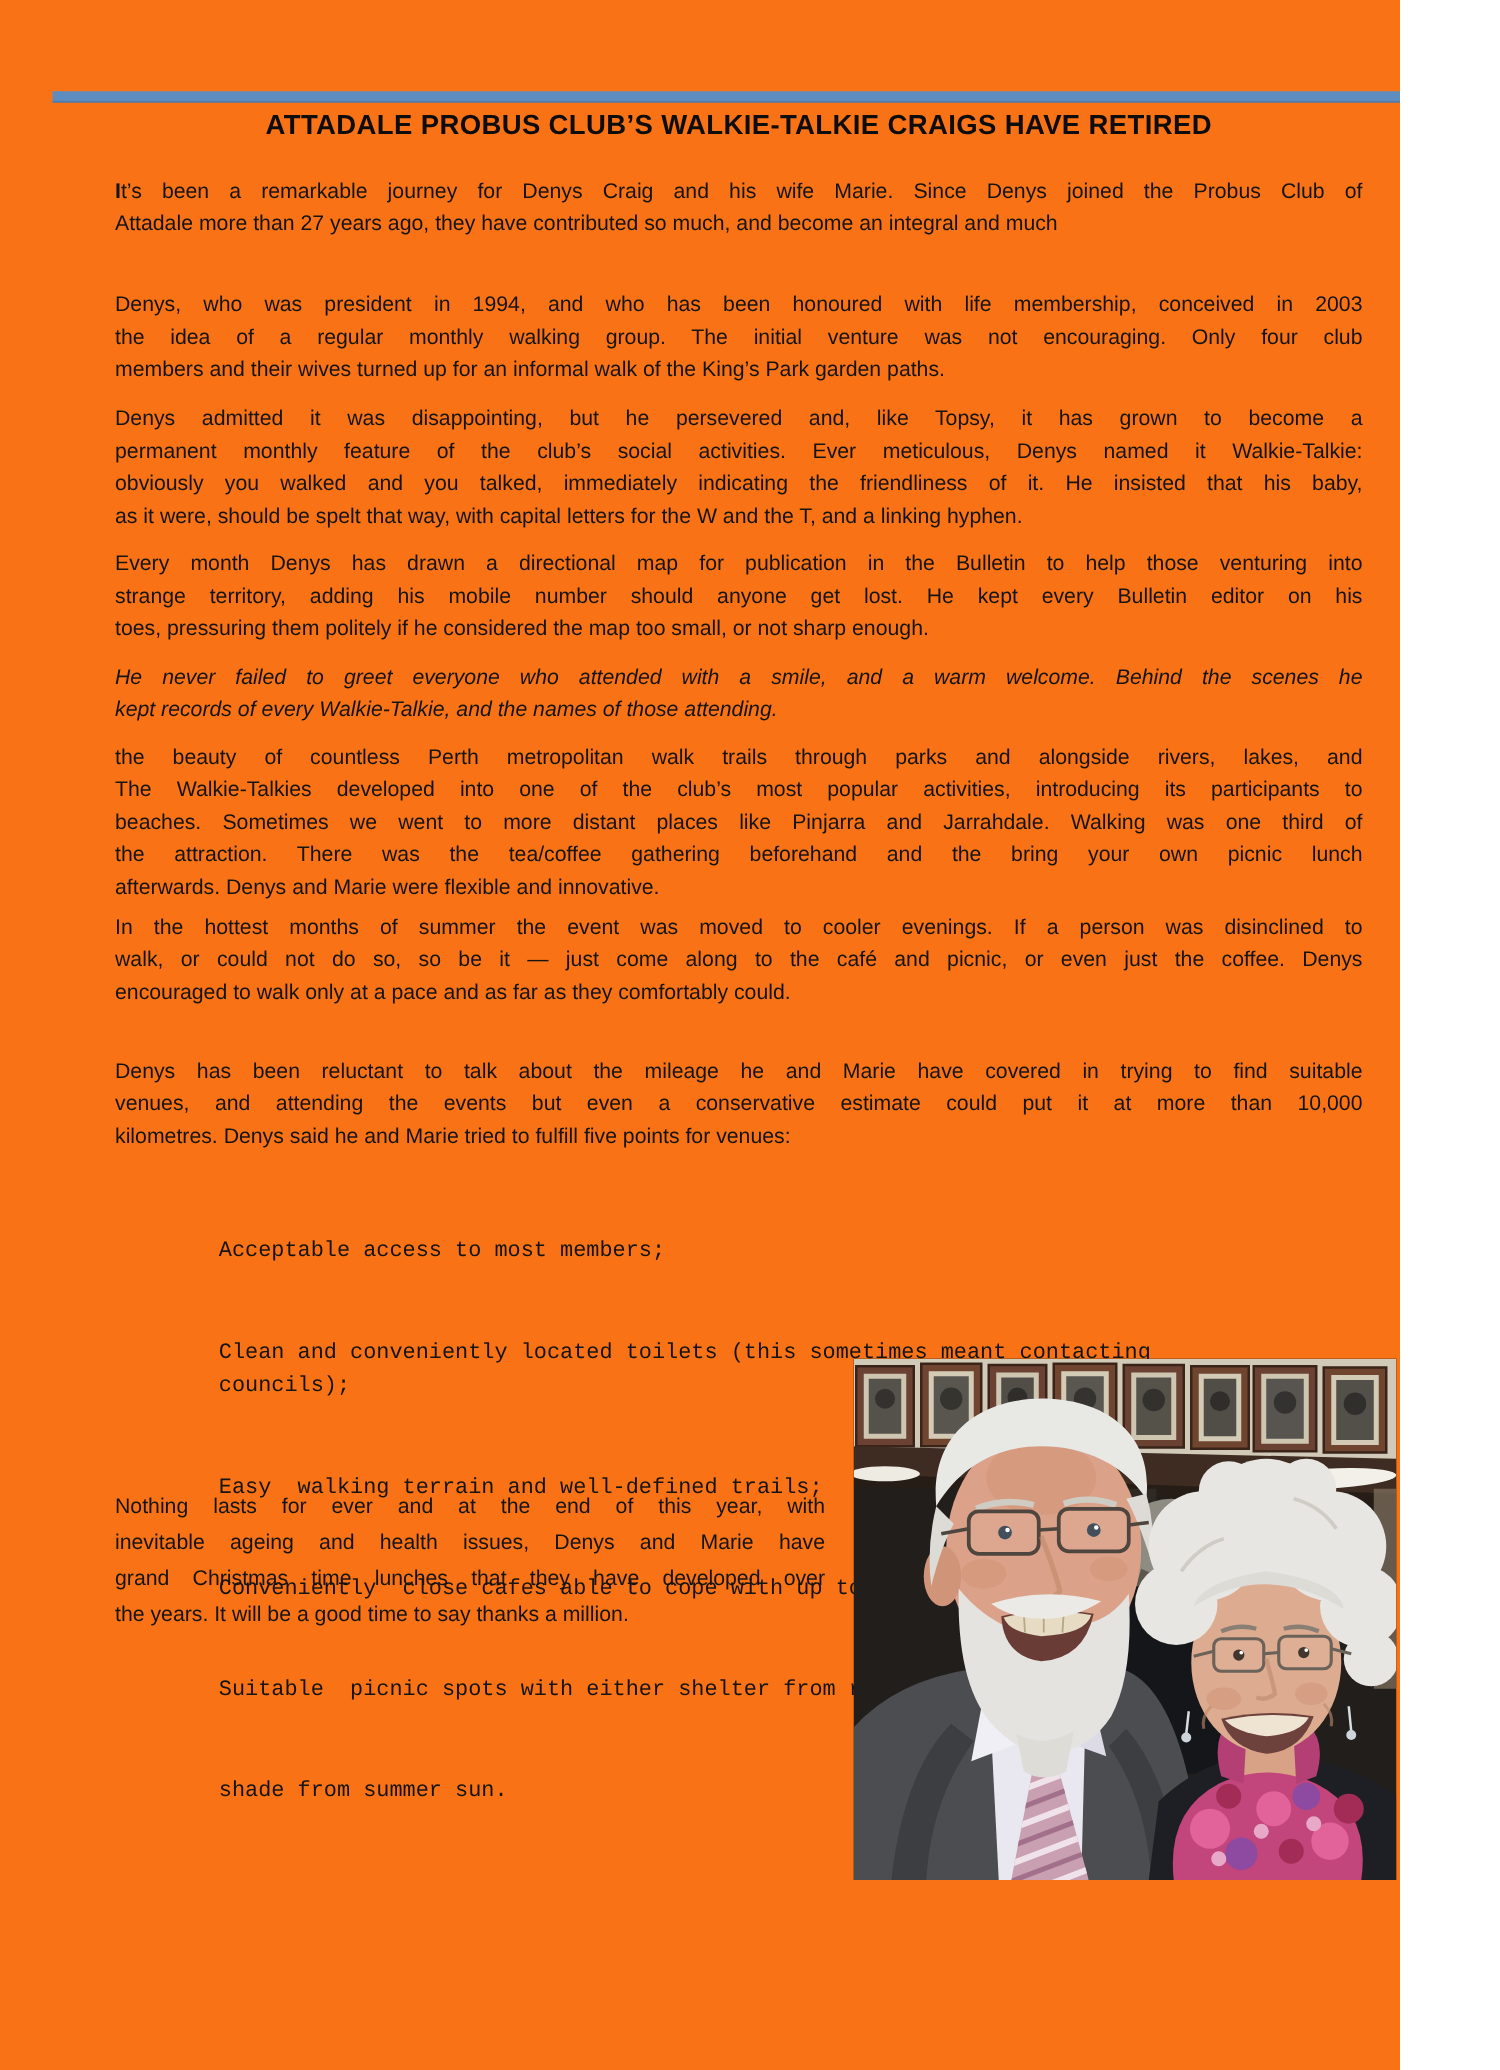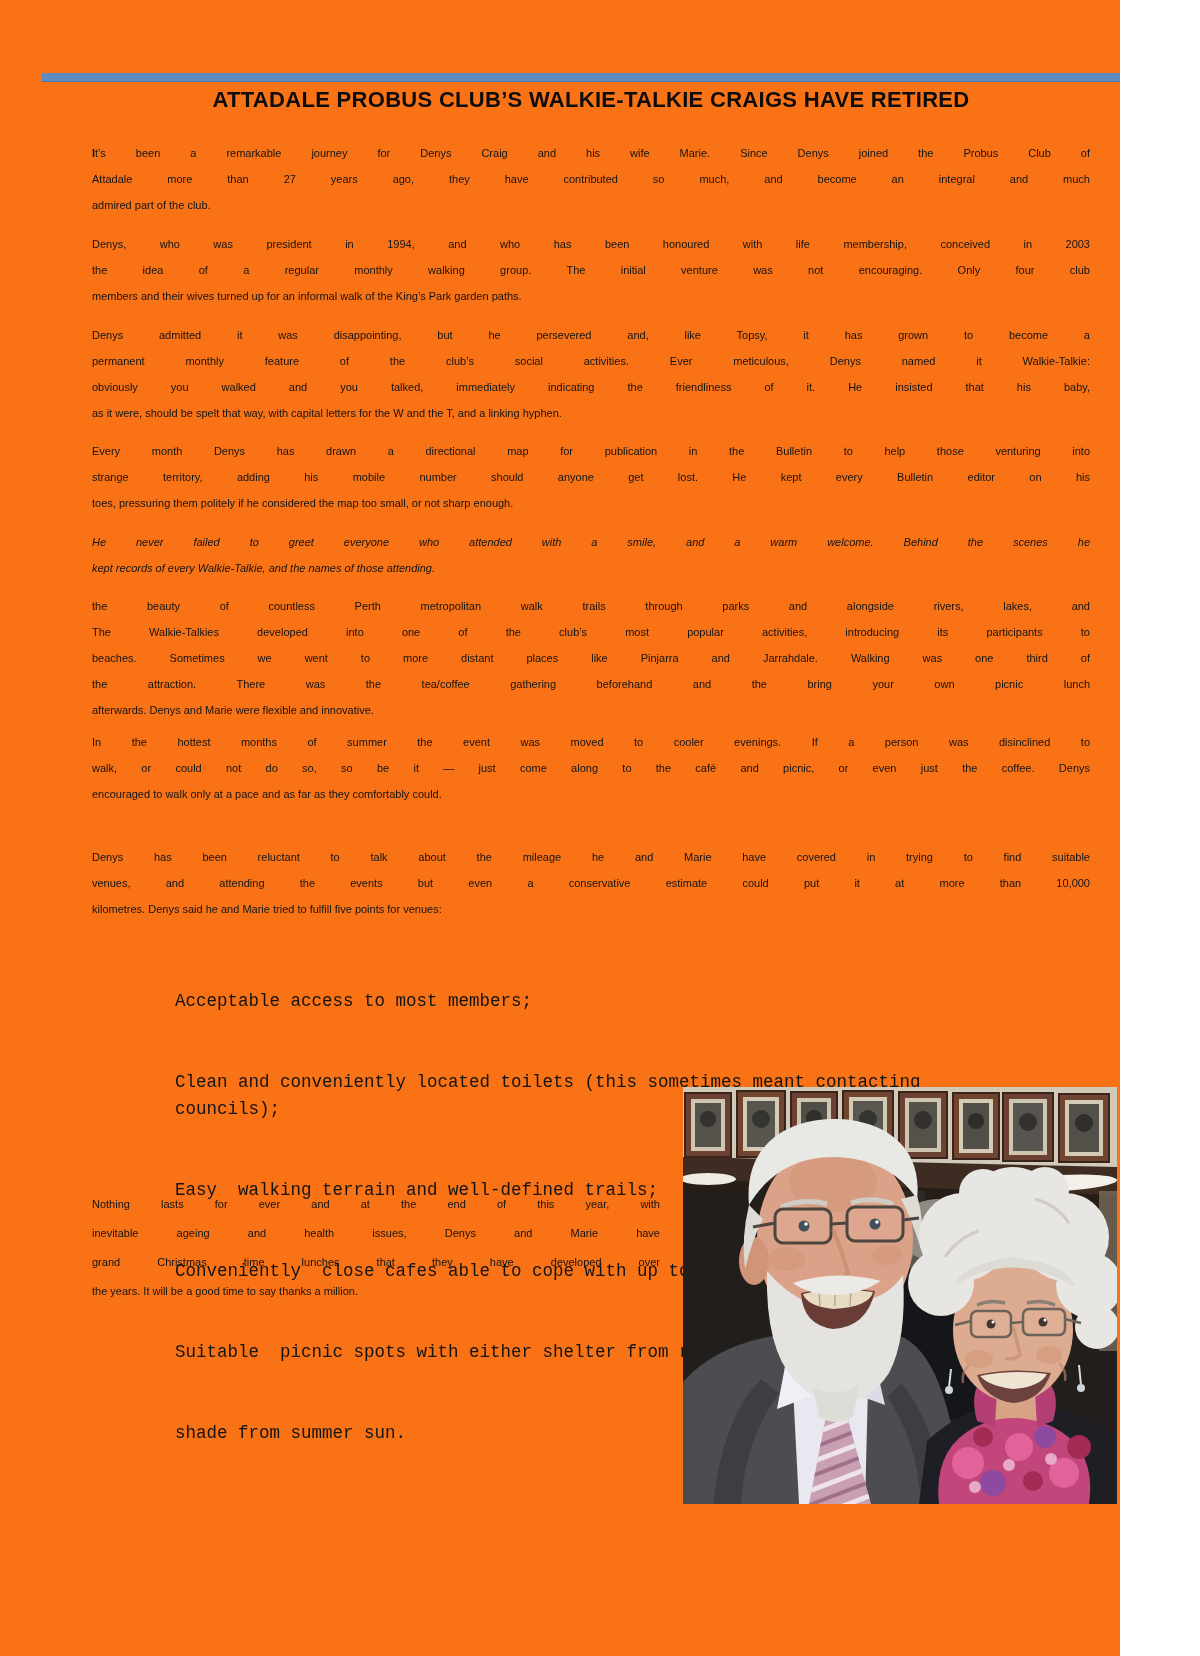--- a/index.html
+++ b/index.html
@@ -12,21 +12,21 @@
     position:absolute; left:42px; top:73px; width:1126px; height:8px;
     background:#5f8cbf; border-bottom:1px solid #4a76a8;
   }
   .title {
     position:absolute; left:92px; top:86px; width:998px; margin:0;
     text-align:center; font-weight:bold; font-size:22px; line-height:28px;
     letter-spacing:0.3px; color:#0d0d0d;
   }
   .para {
     position:absolute; left:92px; width:998px;
-    font-size:11px; line-height:26px; color:#141414;
+    font-size:17px; line-height:26px; color:#141414;
   }
   .para .ln { text-align:justify; text-align-last:justify; }
   .para .ln:last-child { text-align-last:left; }
   .p1 { top:140px; }
   .p1 .ln:first-child::first-letter { font-weight:bold; }
   .p2 { top:231px; }
   .p3 { top:322px; }
   .p4 { top:438px; }
   .p5 { top:529px;font-style:italic; }
   .p6 { top:593px; }
@@ -51,21 +51,20 @@
 
 <div class="page">
 
   <div class="rule"></div>
 
   <h1 class="title">ATTADALE PROBUS CLUB’S WALKIE-TALKIE CRAIGS HAVE RETIRED</h1>
 
   <div class="para p1">
     <div class="ln">It’s been a remarkable journey for Denys Craig and his wife Marie. Since Denys joined the Probus Club of</div>
     <div class="ln">Attadale more than 27 years ago, they have contributed so much, and become an integral and much</div>
-    <div class="ln">admired part of the club.</div>
   </div>
 
   <div class="para p2">
     <div class="ln">Denys, who was president in 1994, and who has been honoured with life membership, conceived in 2003</div>
     <div class="ln">the idea of a regular monthly walking group. The initial venture was not encouraging. Only four club</div>
     <div class="ln">members and their wives turned up for an informal walk of the King’s Park garden paths.</div>
   </div>
 
   <div class="para p3">
     <div class="ln">Denys admitted it was disappointing, but he persevered and, like Topsy, it has grown to become a</div>

